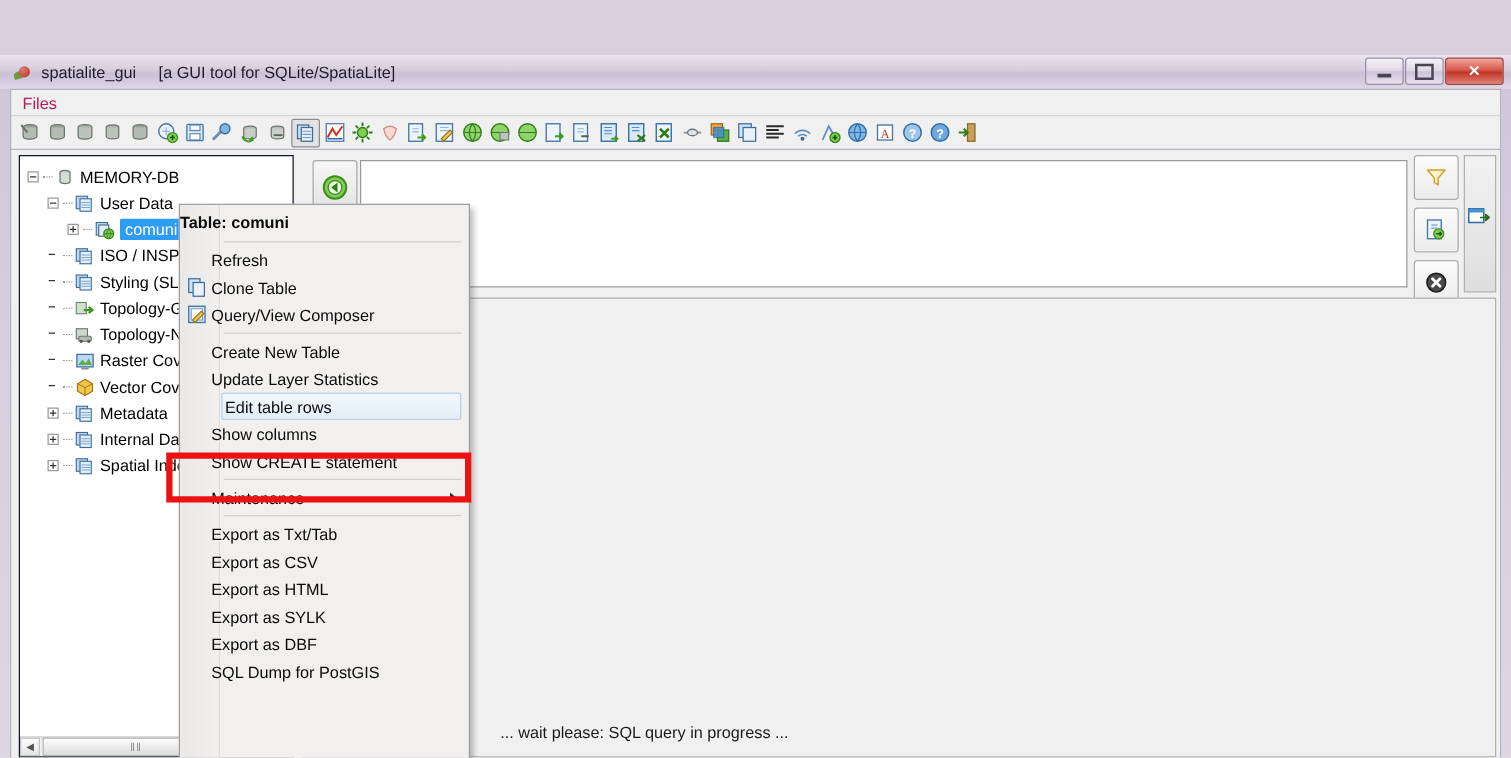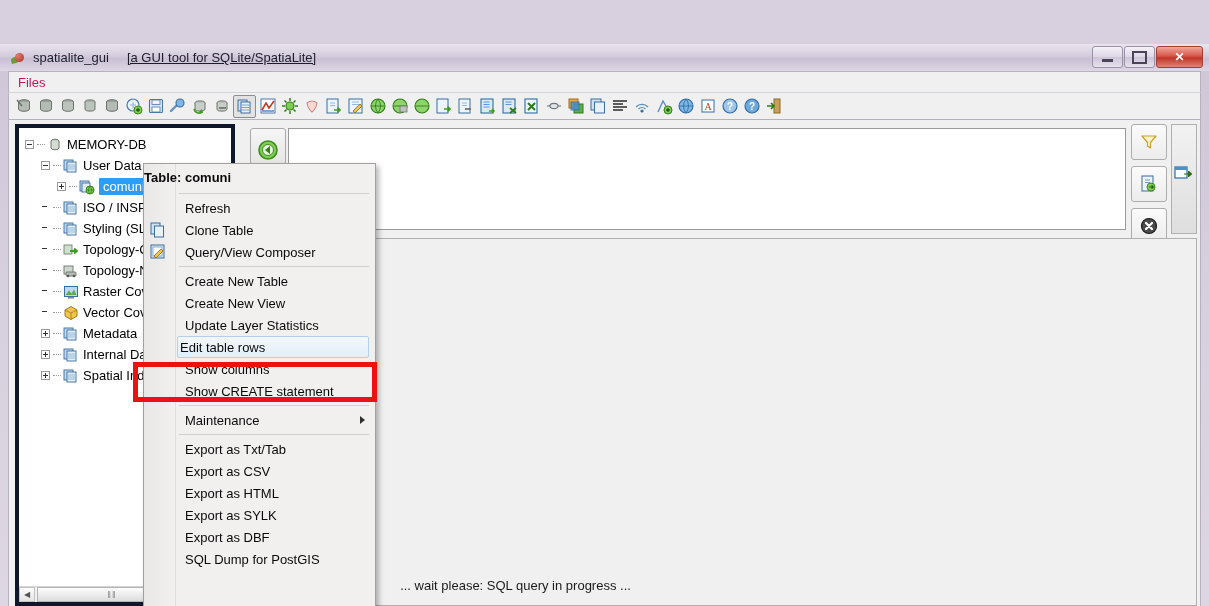--- a/index.html
+++ b/index.html
@@ -26,21 +26,21 @@
   }
   .title-ico .leaf{
     position:absolute;left:1px;top:7px;width:9px;height:6px;border-radius:50% 50% 50% 10%;
     background:#6f9a3c;transform:rotate(-15deg);
   }
   .title-ico .ball{
     position:absolute;left:5px;top:3px;width:9px;height:9px;border-radius:50%;
     background:radial-gradient(circle at 32% 30%,#e27b6a,#a8342a);
   }
   .title-txt{font-size:13px;color:#1d1d2a;}
-  .title-sub{font-size:13px;color:#1d1d2a;margin-left:18px;text-decoration:underline;}
+  .title-sub{font-size:13px;color:#1d1d2a;margin-left:18px;}
   .winbtns{position:absolute;right:6px;top:2px;display:flex;gap:1px;}
   .wb{
     width:29px;height:20px;border:1px solid #9a93a8;border-radius:3px;
     background:linear-gradient(180deg,#f4f1f7 0%,#ded8e6 48%,#cdc5d8 52%,#e6e1ec 100%);
     display:flex;align-items:center;justify-content:center;
   }
   .wb.close{
     width:45px;
     background:linear-gradient(180deg,#f0a79c 0%,#d9564a 45%,#bf3628 55%,#e08276 100%);
     border-color:#a04038;color:#fff;font-weight:bold;font-size:12px;
@@ -64,21 +64,21 @@
   .tb.pressed{border:1px solid #8d8d8d;background:#e2e2e2;border-radius:2px;}
   .tb svg{display:block;}
   
   .body{
     position:absolute;left:8px;top:76px;width:1193px;height:498px;
     background:#f0f0f0;border:1px solid #b6b2bd;border-top:none;box-sizing:border-box;
   }
   
   .tree-panel{
     position:absolute;left:6px;top:4px;width:220px;height:482px;
-    background:#fff;border:4px solid #0f172a;box-sizing:border-box;overflow:hidden;
+    background:#fff;border:1px solid #0f172a;box-sizing:border-box;overflow:hidden;
   }
   .tree-inner{position:absolute;left:0;top:0;right:0;bottom:16px;padding:6px 0 0 6px;}
   .tnode{height:21px;display:flex;align-items:center;white-space:nowrap;font-size:13px;color:#000;}
   .tnode .indent{flex:none;}
   .exp{
     width:9px;height:9px;border:1px solid #9a9a9a;background:#fff;margin-right:3px;flex:none;
     position:relative;box-sizing:border-box;
   }
   .exp:before{content:"";position:absolute;left:1px;top:3px;width:5px;height:1px;background:#333;}
   .exp.plus:after{content:"";position:absolute;left:3px;top:1px;width:1px;height:5px;background:#333;}
@@ -151,21 +151,21 @@
     box-shadow:3px 3px 5px rgba(0,0,0,0.28);
     z-index:50;
   }
   .ctxmenu .gutter{
     position:absolute;left:0;top:0;width:31px;height:100%;
     background:linear-gradient(90deg,#e9e8e6,#f1f0ef);
     border-right:1px solid #e0dedb;
   }
   .ctx-item{
     position:relative;height:22px;display:flex;align-items:center;
-    padding-left:41px;font-size:13px;color:#0a0a0a;box-sizing:border-box;z-index:2;
+    padding-left:25px;font-size:13px;color:#0a0a0a;box-sizing:border-box;z-index:2;
   }
   .ctx-head{
     position:relative;height:26px;display:flex;align-items:center;
     font-size:13px;font-weight:bold;color:#0a0a0a;box-sizing:border-box;z-index:2;
   }
   .ctx-sep{
     position:relative;height:1px;margin:3px 6px 3px 35px;background:#d2d0cd;z-index:2;
   }
   .ctx-item.hl{
     background:linear-gradient(180deg,#f2f7fc,#e3eef8);
@@ -673,23 +673,20 @@
               <rect x="4" y="4" width="9" height="9" fill="#fff" stroke="#6e9cc8" stroke-width=".8"></rect>
               <path d="M5 13 L12 6 L14 8 L7 15 z" fill="#f2c64a" stroke="#96761a" stroke-width=".9"></path>
             </svg></span>
           <span>Query/View Composer</span>
         </div>
         <div class="ctx-sep"></div>
         <div class="ctx-item">
           <span>Create New Table</span>
         </div>
         <div class="ctx-item">
-          <span>Create New View</span>
-        </div>
-        <div class="ctx-item">
           <span>Update Layer Statistics</span>
         </div>
         <div class="ctx-item hl">
           <span>Edit table rows</span>
         </div>
         <div class="ctx-item">
           <span>Show columns</span>
         </div>
         <div class="ctx-item">
           <span>Show CREATE statement</span>

